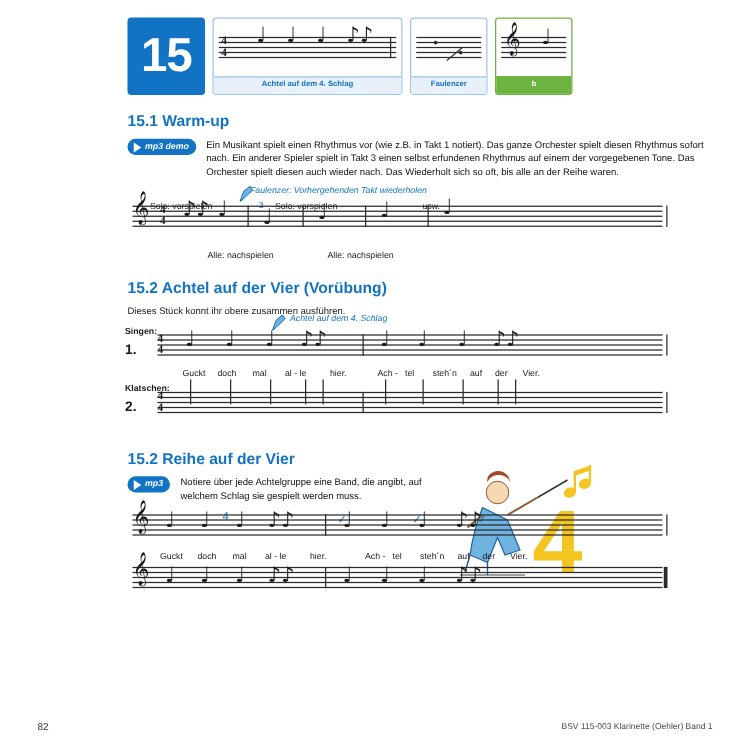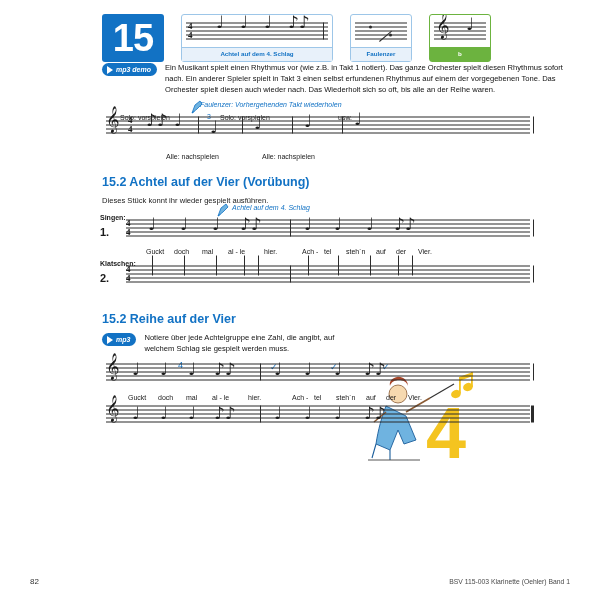--- a/index.html
+++ b/index.html
@@ -16,23 +16,23 @@
     position: absolute;
     left: 0; top: 0;
     width: 600px; height: 600px;
     padding: 14px 30px 10px 30px;
   }
 
   
   .header {
     display: flex;
     align-items: stretch;
-    gap: 17px;
+    gap: 6px;
     margin-left: 72px;
-    height: 48px;
+    height: 62px;
   }
   .chapter-number {
     width: 62px;
     background: #1272c4;
     color: #ffffff;
     font-size: 38px;
     font-weight: bold;
     display: flex;
     align-items: center;
     justify-content: center;
@@ -245,20 +245,24 @@
             <div class="ln"></div>
             <div class="ln"></div>
           <div class="clef" style="left:6px; top:-9px;">𝄞</div>
           <div class="note" style="left:36px; top:-7px;">♩</div>
         </div>
       </div>
       <div class="caption">b</div>
     </div>
   </div>
 
+  <div class="sec-head">
+    <span class="num">15.1</span>
+    <span>Warm-up</span>
+  </div>
 
   <div class="mp3row">
     <div class="mp3">
       <span class="play"></span>
       <span>mp3 demo</span>
     </div>
     <div class="mp3text">Ein Musikant spielt einen Rhythmus vor (wie z.B. in Takt 1 notiert). Das ganze Orchester spielt diesen Rhythmus sofort nach. Ein anderer Spieler spielt in Takt 3 einen selbst erfundenen Rhythmus auf einem der vorgegebenen Tone. Das Orchester spielt diesen auch wieder nach. Das Wiederholt sich so oft, bis alle an der Reihe waren.</div>
   </div>
 
   <div class="system" style="height:62px; margin-top:6px;">
@@ -297,21 +301,21 @@
       <div class="note" style="left:252px; top:-6px;">♩</div>
       <div class="barline" style="right:0; top:0; height:17px;"></div>
     </div>
   </div>
 
   <div class="sec-head small-gap">
     <span class="num">15.2</span>
     <span>Achtel auf der Vier (Vorübung)</span>
   </div>
 
-  <div class="plain">Dieses Stück konnt ihr wieder gespielt ausführen.</div>
+  <div class="plain">Dieses Stück konnt ihr obere zusammen ausführen.</div>
 
   <div class="system" style="height:86px; margin-top:8px;">
     <div class="lbl bold" style="left:-2px; top:0px;">Singen:</div>
     <div class="lbl bold" style="left:-2px; top:46px;">Klatschen:</div>
     <div class="lbl blue italic" style="left:130px; top:-10px;">Achtel auf dem 4. Schlag</div>
     <div class="illus" style="left:114px; top:-12px; width:14px; height:16px;">
       <svg width="14" height="16" viewBox="0 0 14 16">
         <path d="M2 14 L5 6 L10 2 L12 5 L7 10 Z" fill="#6fb3e0" stroke="#1272c4" stroke-width="0.8"></path>
         <path d="M2 14 L4.5 12.5" stroke="#1272c4" stroke-width="0.8"></path>
       </svg>
@@ -376,21 +380,21 @@
   <div class="sec-head small-gap">
     <span class="num">15.2</span>
     <span>Reihe auf der Vier</span>
   </div>
 
   <div class="mp3row">
     <div class="mp3">
       <span class="play"></span>
       <span>mp3</span>
     </div>
-    <div class="mp3text" style="max-width:210px;">Notiere über jede Achtelgruppe eine Zahl, die angibt, auf welchem Schlag sie gespielt werden muss.</div>
+    <div class="mp3text" style="max-width:210px;">Notiere über jede Achtelgruppe eine Band, die angibt, auf welchem Schlag sie gespielt werden muss.</div>
   </div>
 
   <div class="illus" style="left:368px; top:372px; width:120px; height:90px;">
     <svg width="120" height="92" viewBox="0 0 120 92">
       <text x="58" y="86" font-family="Liberation Sans, sans-serif" font-size="72" font-weight="bold" fill="#f4c420">4</text>
       <g fill="#6fb3e0" stroke="#1b5e9b" stroke-width="0.9">
         <path d="M18 34 C14 44 10 58 8 72 L22 78 L30 58 L36 72 L48 68 L38 44 Z"></path>
       </g>
       <g fill="#f6d9b0" stroke="#8a5a33" stroke-width="0.8">
         <circle cx="30" cy="22" r="9"></circle>

